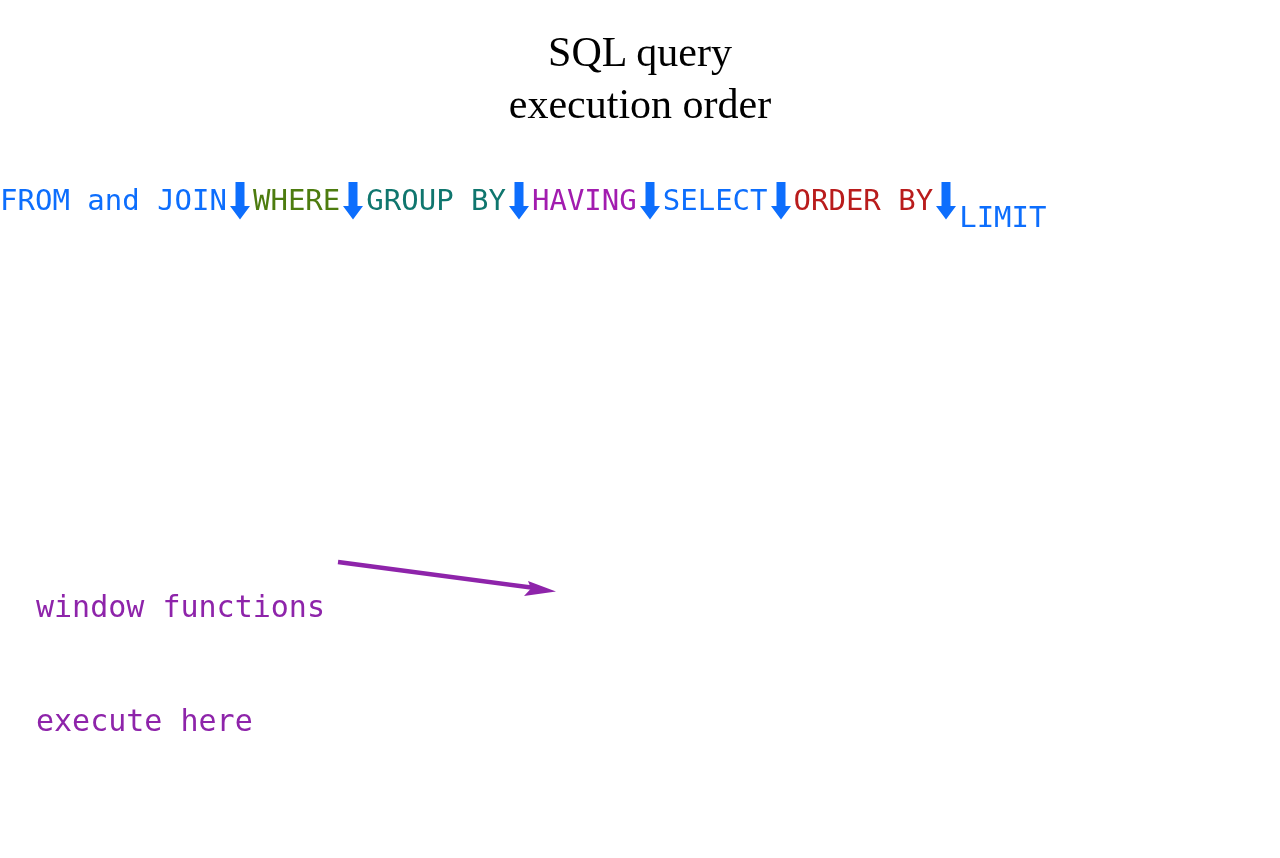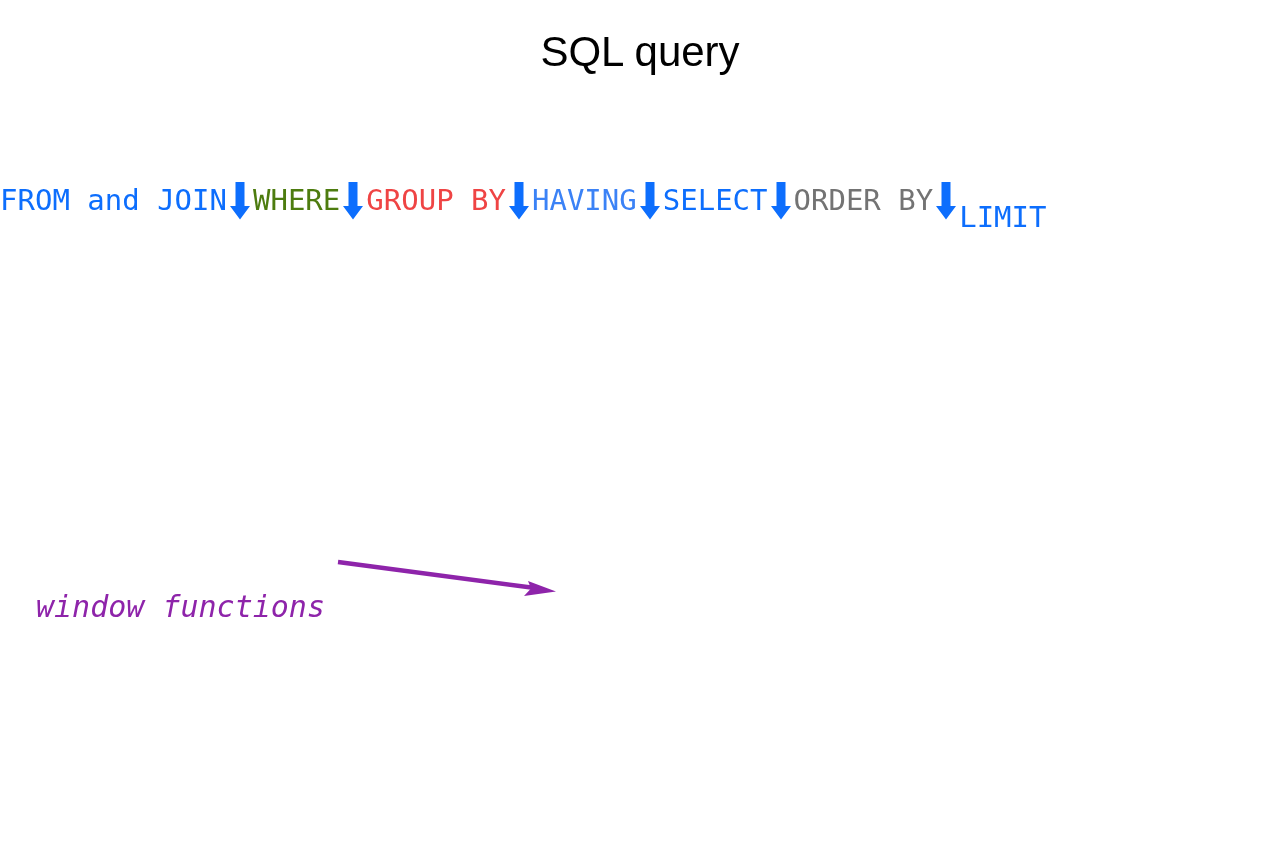--- a/index.html
+++ b/index.html
@@ -28,21 +28,21 @@
   #title-block {
     position: absolute;
     top: 26px;
     left: 0;
     width: 1280px;
     text-align: center;
     color: #000000;
     font-size: 42px;
     line-height: 52px;
     letter-spacing: 0px;
-    font-family: Liberation Sans, sans-serif;
+    font-family: Liberation Serif, serif;
   }
   #title-block .tline { display: block; white-space: pre; }
 
   
   #flow {
     position: absolute;
     left: 0;
     top: 166px;
     width: 1105px;
     display: flex;
@@ -71,83 +71,85 @@
   #annotation-text {
     position: absolute;
     left: 36px;
     top: 512px;
     color: #8e24aa;
     font-size: 30px;
     line-height: 38px;
     white-space: pre;
     font-family: "DejaVu Sans Mono", "Liberation Mono", monospace;
   }
-  #annotation-text .aline { display: block; font-style: italic; }
+  #annotation-text .aline { display: block; }
 
   #annotation-arrow {
     position: absolute;
     left: 330px;
     top: 548px;
     width: 240px;
     height: 60px;
   }
 </style>
 </head>
 <body>
 
 <div id="canvas" style="background: rgb(255, 255, 255);">
 
   <div id="title-block" style="color: rgb(0, 0, 0);">
     <span class="tline">SQL query</span>
+    <span class="tline">execution order</span>
   </div>
 
   <div id="flow">
 
     <div class="flow-node" style="color: rgb(13, 110, 253);">FROM and JOIN</div>
 
     <svg class="flow-arrow" viewBox="0 0 26 38" aria-hidden="true">
       <path d="M 13 0 L 13 0 M 8.5 0 L 17.5 0 L 17.5 24 L 23 24 L 13 37.5 L 3 24 L 8.5 24 Z" fill="#0d6efd"></path>
     </svg>
 
     <div class="flow-node" style="color: #4d7c0f;">WHERE</div>
 
     <svg class="flow-arrow" viewBox="0 0 26 38" aria-hidden="true">
       <path d="M 8.5 0 L 17.5 0 L 17.5 24 L 23 24 L 13 37.5 L 3 24 L 8.5 24 Z" fill="#0d6efd"></path>
     </svg>
 
-    <div class="flow-node" style="color: #ef4444; text-align: center;">GROUP BY</div>
+    <div class="flow-node" style="color: #0f766e; text-align: center;">GROUP BY</div>
 
     <svg class="flow-arrow" viewBox="0 0 26 38" aria-hidden="true">
       <path d="M 8.5 0 L 17.5 0 L 17.5 24 L 23 24 L 13 37.5 L 3 24 L 8.5 24 Z" fill="#0d6efd"></path>
     </svg>
 
-    <div class="flow-node" style="color: #3b82f6;">HAVING</div>
+    <div class="flow-node" style="color: #a21caf;">HAVING</div>
 
     <svg class="flow-arrow" viewBox="0 0 26 38" aria-hidden="true">
       <path d="M 8.5 0 L 17.5 0 L 17.5 24 L 23 24 L 13 37.5 L 3 24 L 8.5 24 Z" fill="#0d6efd"></path>
     </svg>
 
     <div class="flow-node" style="color: rgb(13, 110, 253); text-align: right;">SELECT</div>
 
     <svg class="flow-arrow" viewBox="0 0 26 38" aria-hidden="true">
       <path d="M 8.5 0 L 17.5 0 L 17.5 24 L 23 24 L 13 37.5 L 3 24 L 8.5 24 Z" fill="#0d6efd"></path>
     </svg>
 
-    <div class="flow-node" style="color: #737373;">ORDER BY</div>
+    <div class="flow-node" style="color: #b91c1c;">ORDER BY</div>
 
     <svg class="flow-arrow" viewBox="0 0 26 38" aria-hidden="true">
       <path d="M 8.5 0 L 17.5 0 L 17.5 24 L 23 24 L 13 37.5 L 3 24 L 8.5 24 Z" fill="#0d6efd"></path>
     </svg>
 
     <div class="flow-node" style="color: rgb(13, 110, 253); margin-top: 34px;">LIMIT</div>
 
   </div>
 
   <div id="annotation-text" style="color: rgb(142, 36, 170);">
     <span class="aline">window functions</span>
+    <span class="aline">execute here</span>
   </div>
 
   <svg id="annotation-arrow" viewBox="0 0 240 60" aria-hidden="true">
     <line x1="8" y1="14" x2="205" y2="40" stroke="#8e24aa" stroke-width="4.5" stroke-linecap="butt"></line>
     <path d="M 226 43.5 L 198 33 L 201 40.5 L 194 48 Z" fill="#8e24aa"></path>
   </svg>
 
 </div>
 
 </body></html>

